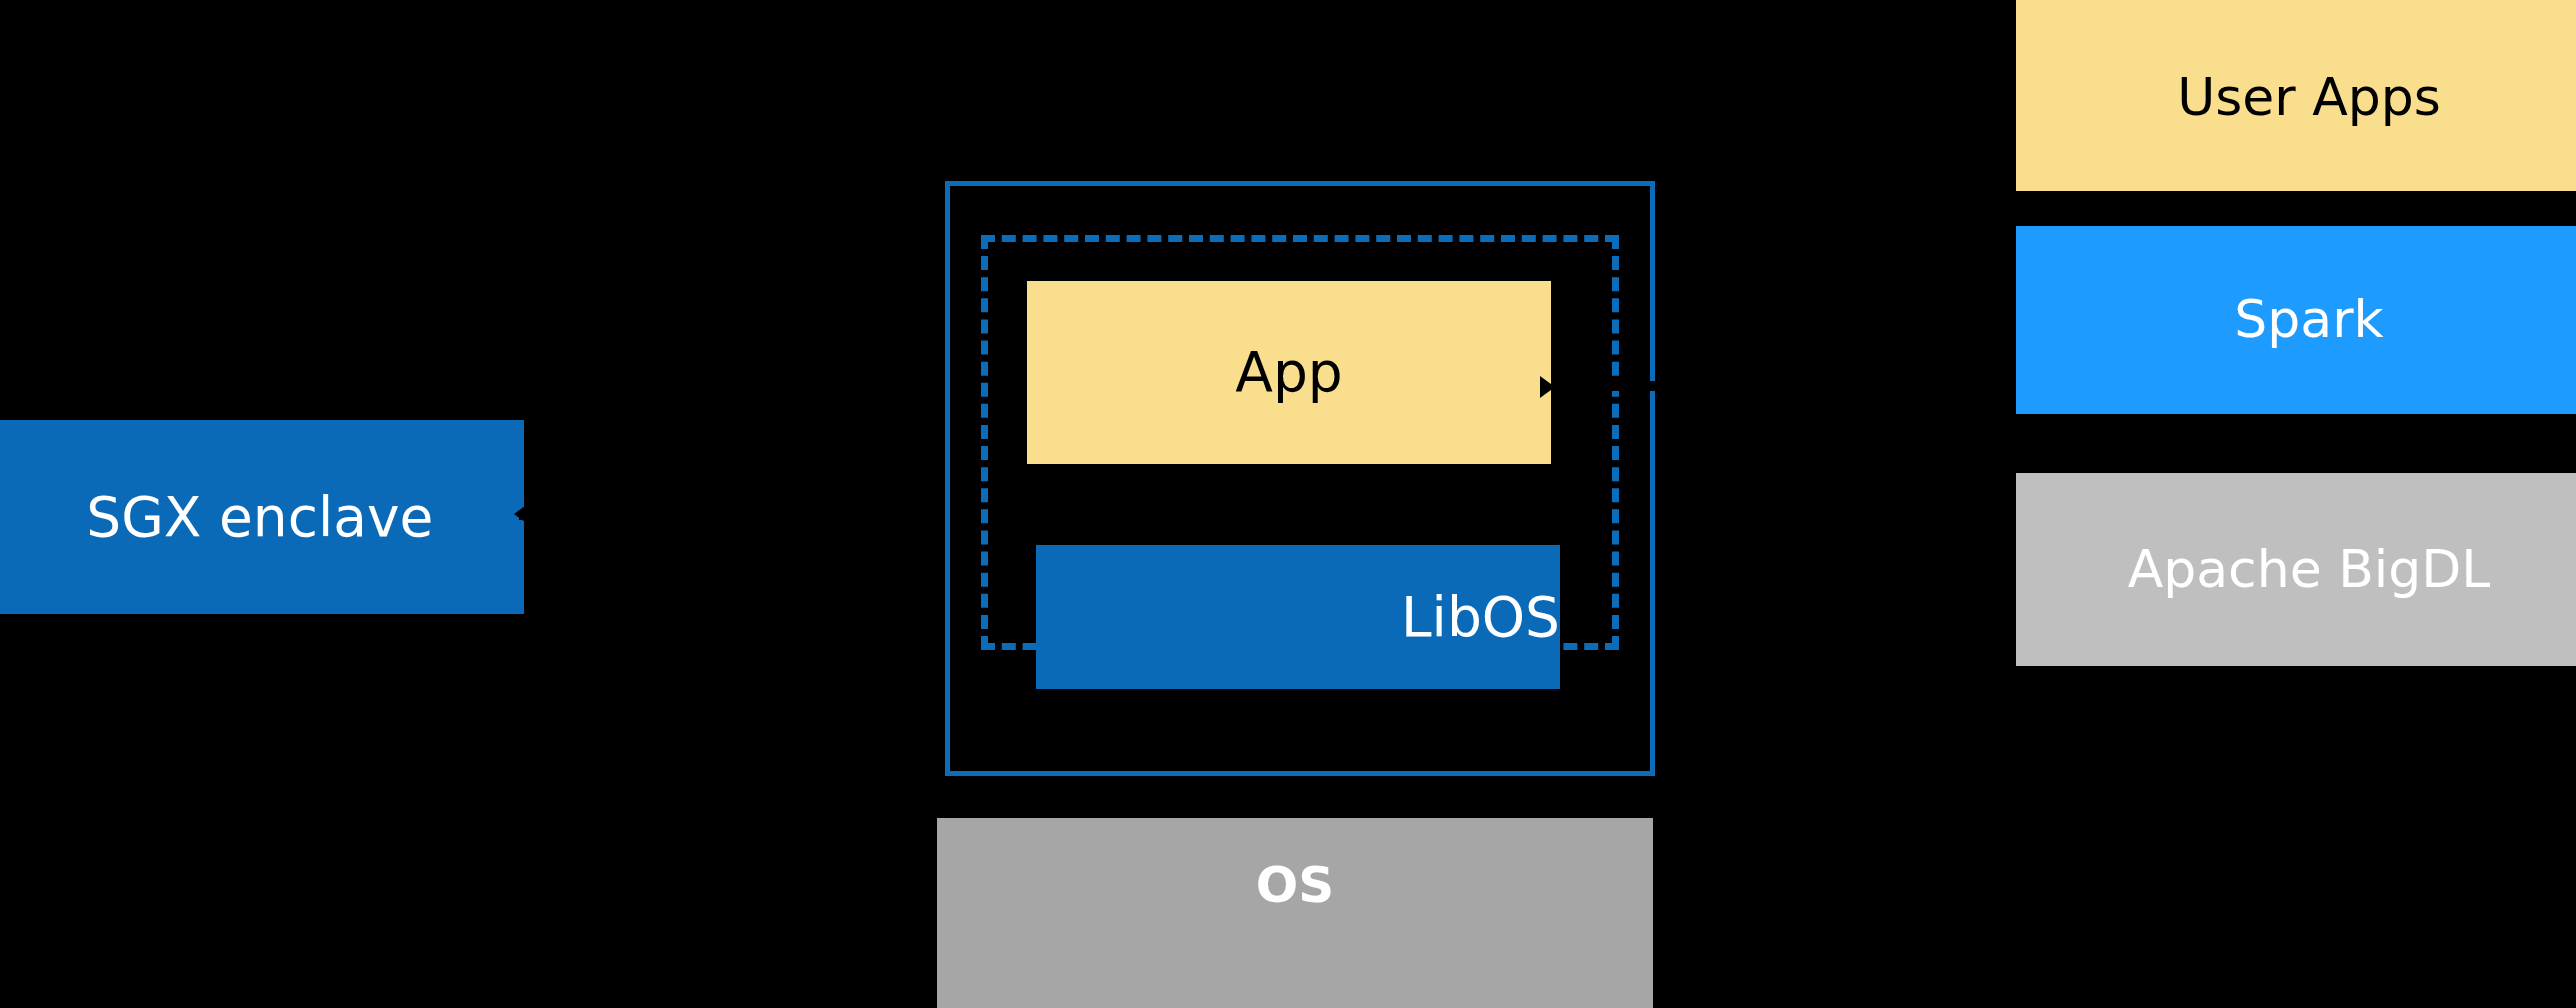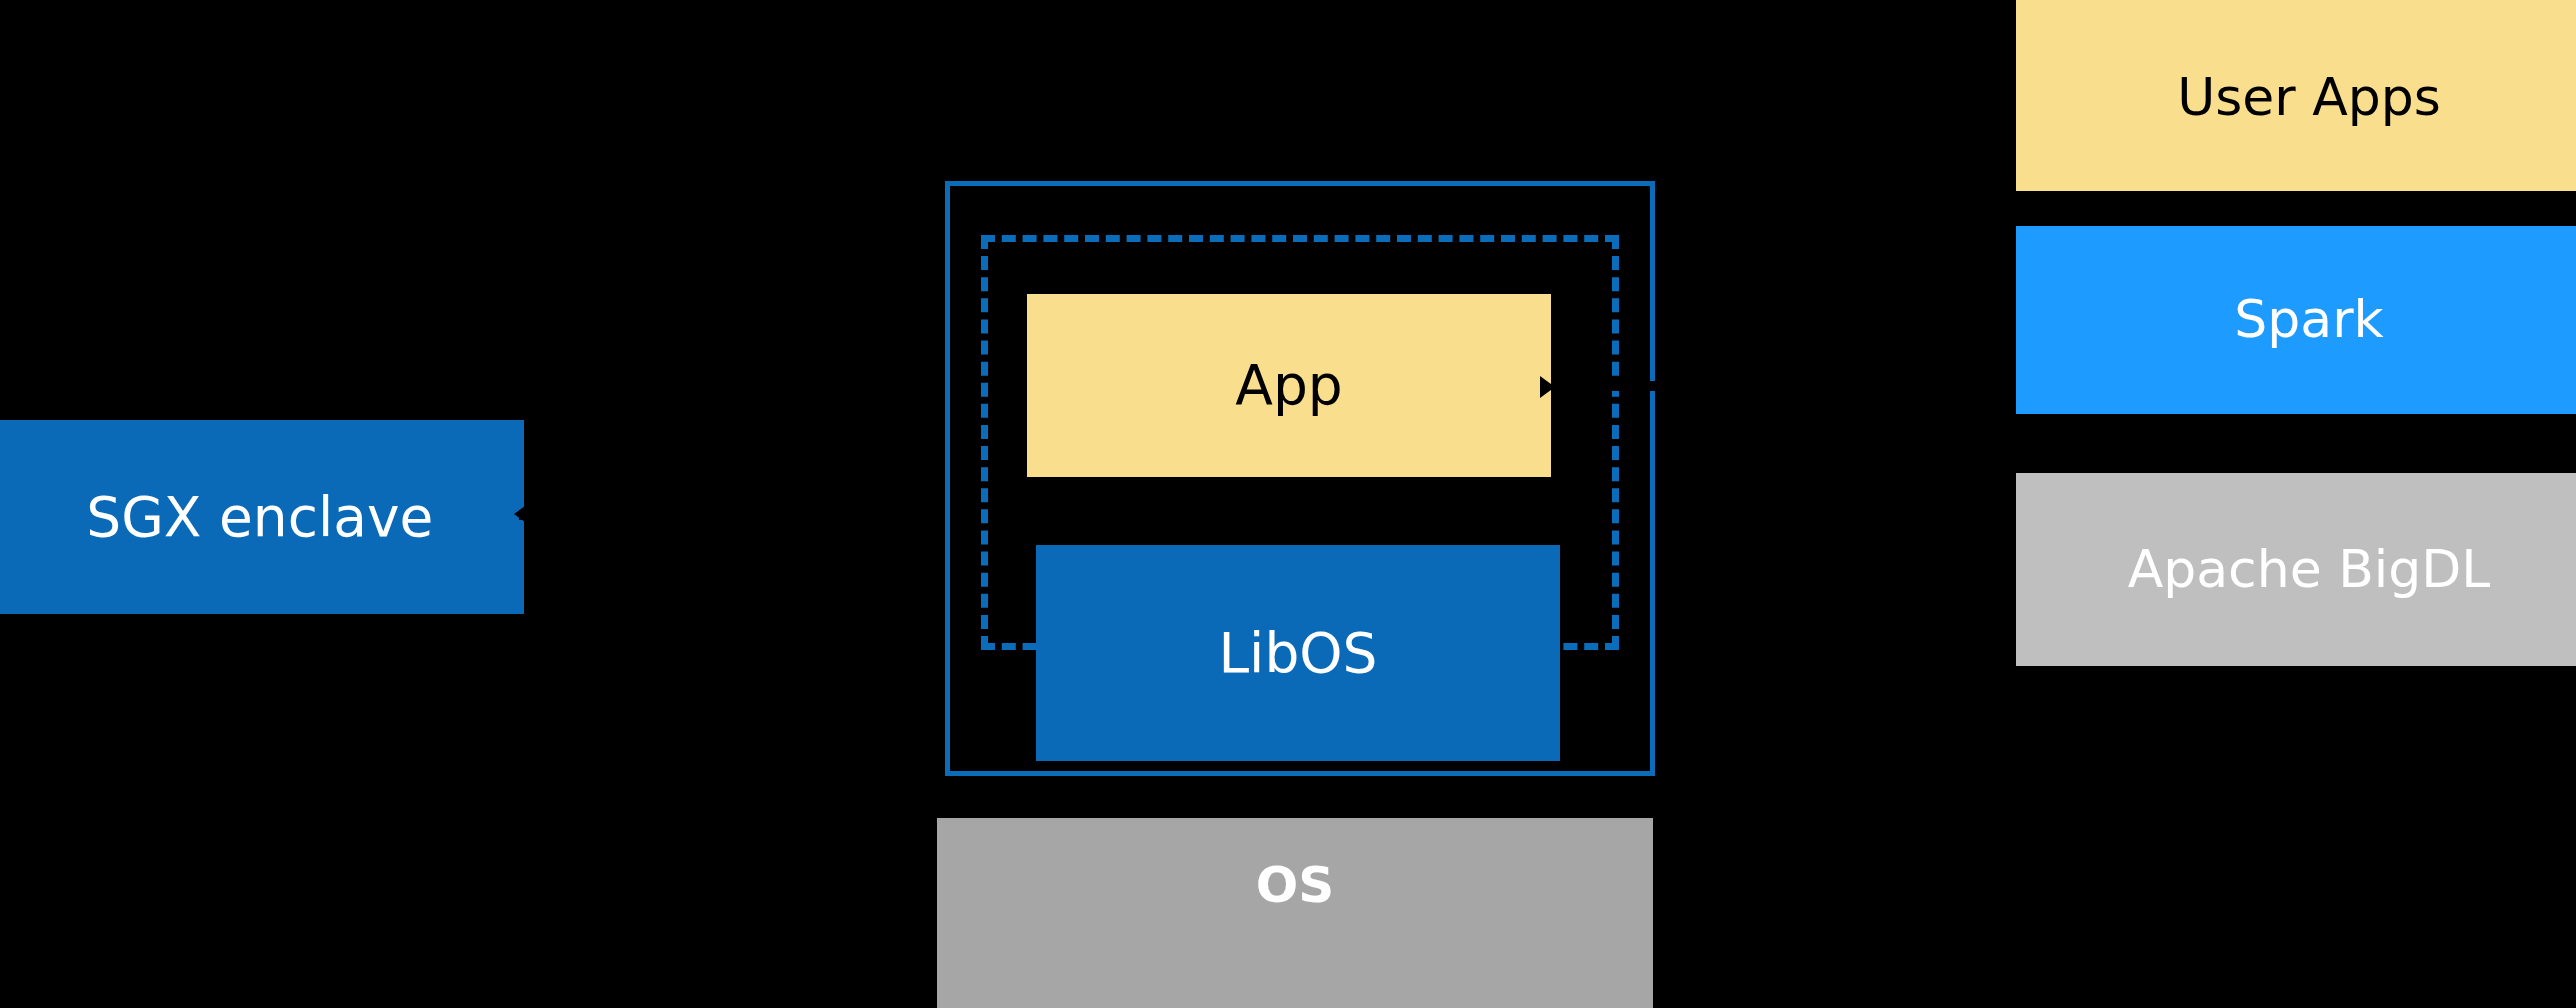--- a/index.html
+++ b/index.html
@@ -54,37 +54,38 @@
     top: 235px;
     width: 638px;
     height: 415px;
     border: 7.5px dashed #0b6cba;
     background: transparent;
   }
 
   
   #app-box {
     left: 1027px;
-    top: 294px;
+    top: 281px;
     width: 524px;
     height: 183px;
     background: #f8de8d;
     color: #000000;
     font-size: 55px;
   }
 
   
   #libos-box {
     left: 1036px;
     top: 545px;
     width: 524px;
-    height: 216px;
+    height: 144px;
     background: #0a6ab8;
     color: #ffffff;
     font-size: 55px;
+    justify-content: flex-end;
   }
 
   
   #os-box {
     left: 937px;
     top: 818px;
     width: 716px;
     height: 209px;
     background: #a6a6a6;
     color: #ffffff;

